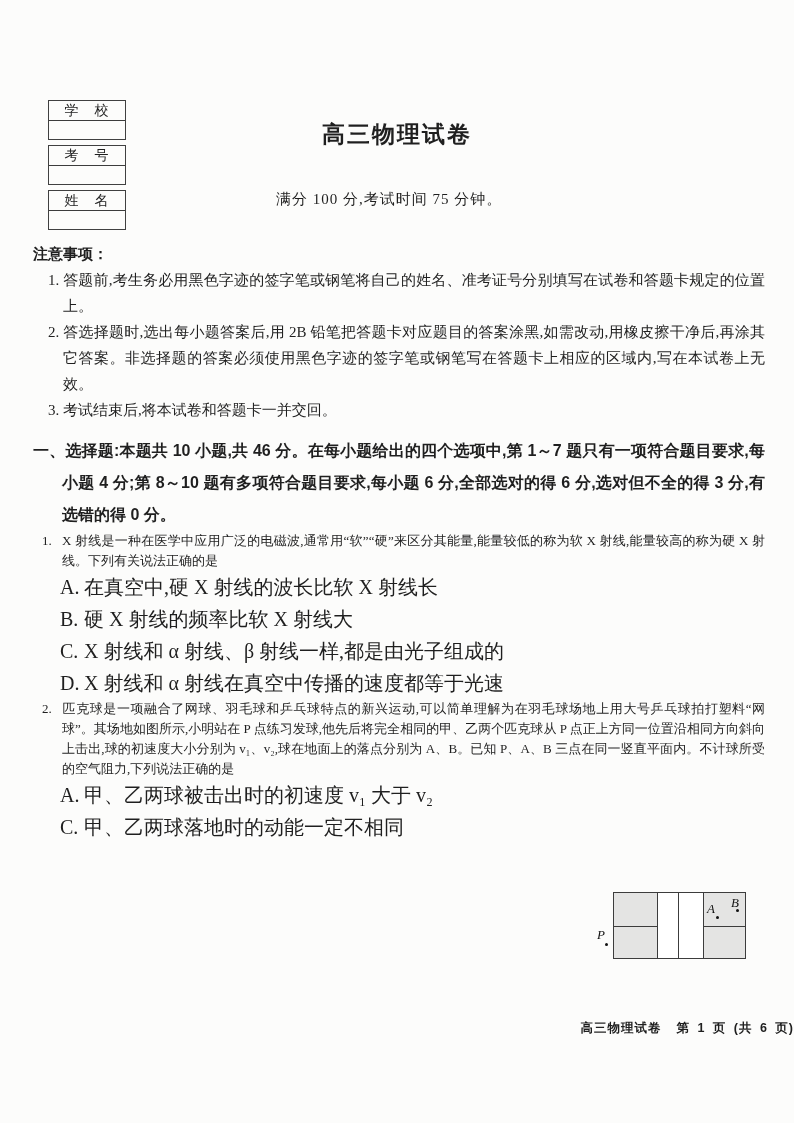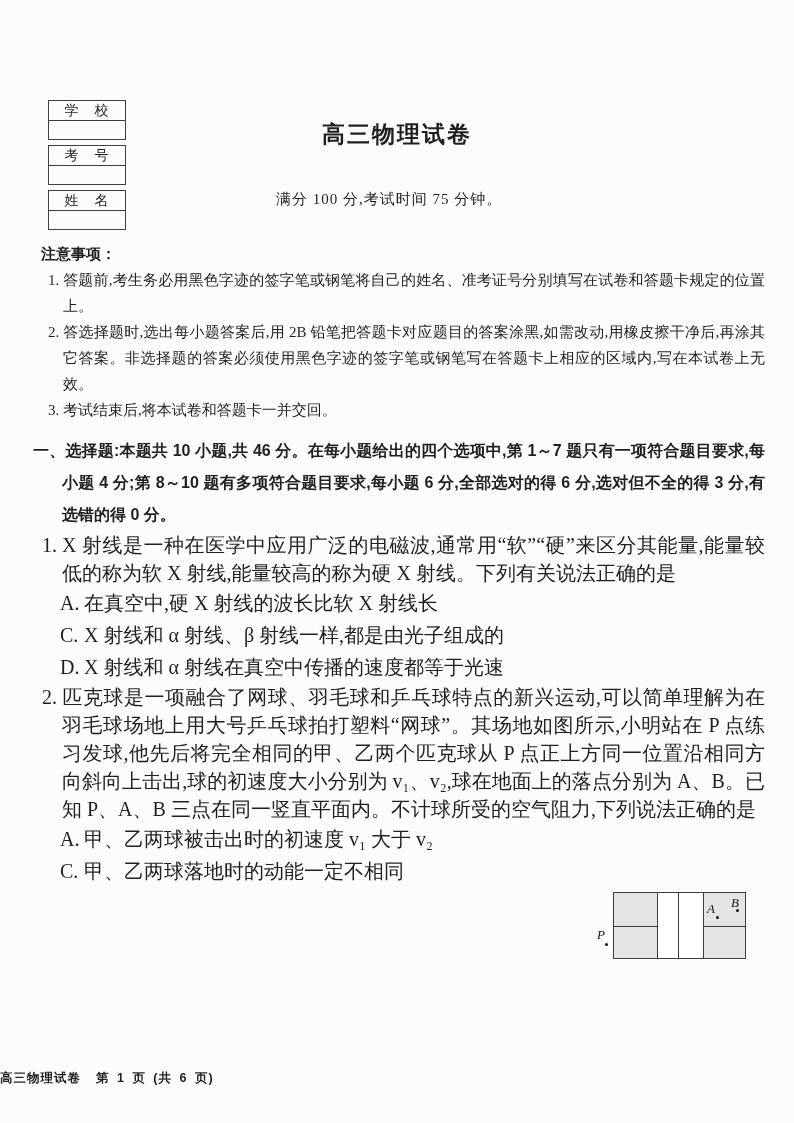--- a/index.html
+++ b/index.html
@@ -35,39 +35,39 @@
     position: absolute; left: 0; right: 16px; top: 188px;
     text-align: center;
     font-size: 15px; line-height: 22px; letter-spacing: 1px;
   }
 
   
   .content { margin: 0 29px 0 33px; }
 
   .notice-heading {
     font-family: "Liberation Sans", "DejaVu Sans", sans-serif;
-    font-weight: bold; font-size: 15px; line-height: 26px; margin-left: 8px;
+    font-weight: bold; font-size: 15px; line-height: 26px;
   }
   .notice-item {
     font-size: 15px; line-height: 26px;
     padding-left: 30px; text-indent: -15px;
     text-align: justify;
   }
   .n-num { display: inline-block; width: 15px; text-indent: 0; }
 
   .section-heading {
     margin-top: 12px;
     font-family: "Liberation Sans", "DejaVu Sans", sans-serif;
     font-weight: bold; font-size: 16px; line-height: 32px;
     padding-left: 29px; text-indent: -29px;
     text-align: justify;
   }
 
   .q-stem {
-    font-size: 20px; line-height: 28px;
+    font-size: 13px; line-height: 20px;
     padding-left: 29px; text-indent: -20px;
     text-align: justify;
   }
   .q-num { display: inline-block; width: 20px; text-indent: 0; }
   .option-row {
     font-size: 20px; line-height: 32px;
     padding-left: 27px;
   }
   .opt-label { display: inline-block; width: 24px; }
 
@@ -93,22 +93,22 @@
   .label-p { left: 2px;  top: 39px; }
   .label-a { left: 112px; top: 13px; }
   .label-b { left: 136px; top: 7px; }
   .dot { position: absolute; width: 3px; height: 3px; border-radius: 50%; background: #111; }
   .dot-p { left: 10px;  top: 54px; }
   .dot-a { left: 121px; top: 27px; }
   .dot-b { left: 141px; top: 20px; }
 
   
   .footer {
-    position: absolute; left: 0; right: 0; top: 1068px;
-    text-align: left;
+    position: absolute; left: 0; right: 0; top: 1018px;
+    text-align: right;
     font-family: "Liberation Sans", "DejaVu Sans", sans-serif;
     font-weight: bold; font-size: 12.5px; line-height: 20px;
     letter-spacing: 1px;
   }
   .footer-page { margin-left: 15px; word-spacing: 3px; }
 </style>
 </head>
 <body>
 
 <div class="page">
@@ -148,20 +148,23 @@
     </div>
 
     <p class="section-heading">一、选择题:本题共 10 小题,共 46 分。在每小题给出的四个选项中,第 1～7 题只有一项符合题目要求,每小题 4 分;第 8～10 题有多项符合题目要求,每小题 6 分,全部选对的得 6 分,选对但不全的得 3 分,有选错的得 0 分。</p>
 
     <div class="question">
       <p class="q-stem">
         <span class="q-num">1.</span><span>X 射线是一种在医学中应用广泛的电磁波,通常用“软”“硬”来区分其能量,能量较低的称为软 X 射线,能量较高的称为硬 X 射线。下列有关说法正确的是</span>
       </p>
       <div class="option-row">
         <span class="opt-label">A.</span><span>在真空中,硬 X 射线的波长比软 X 射线长</span>
+      </div>
+      <div class="option-row">
+        <span class="opt-label">B.</span><span>硬 X 射线的频率比软 X 射线大</span>
       </div>
       <div class="option-row">
         <span class="opt-label">C.</span><span>X 射线和 α 射线、β 射线一样,都是由光子组成的</span>
       </div>
       <div class="option-row">
         <span class="opt-label">D.</span><span>X 射线和 α 射线在真空中传播的速度都等于光速</span>
       </div>
     </div>
 
     <div class="question">

